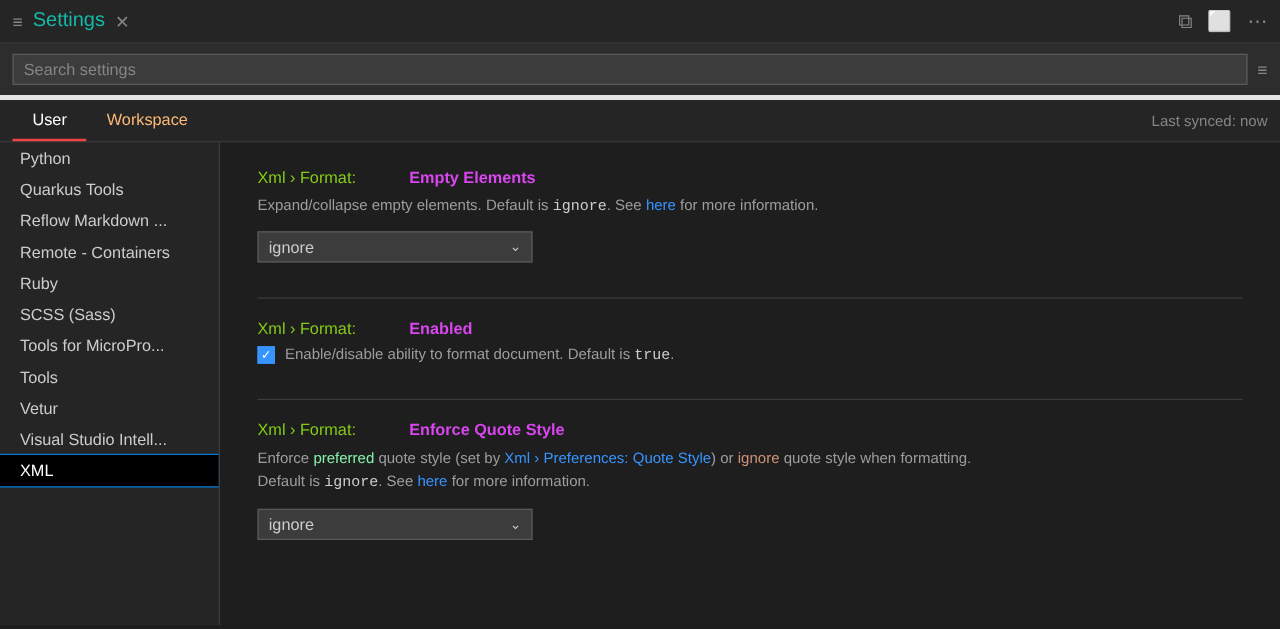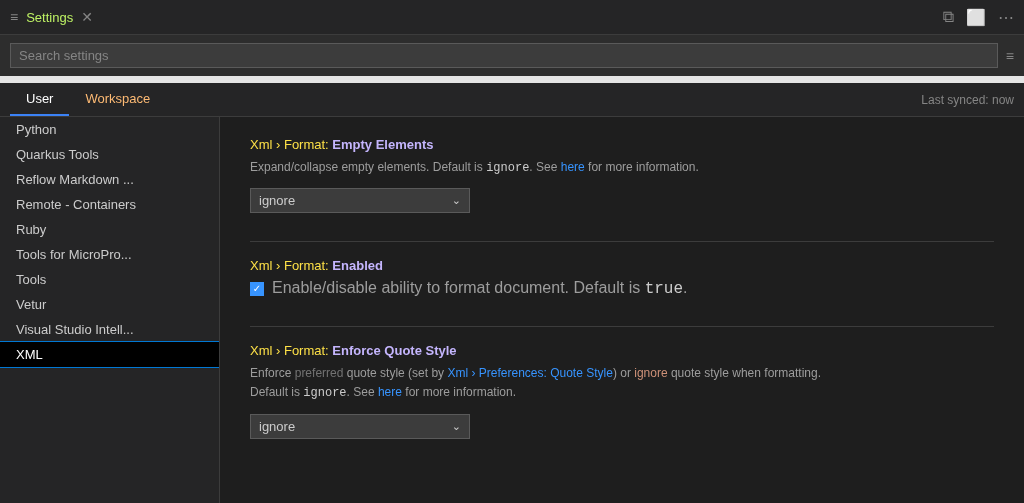--- a/index.html
+++ b/index.html
@@ -26,43 +26,43 @@
     .title-bar-left {
       display: flex;
       align-items: center;
       gap: 8px;
     }
     .title-bar-icon {
       color: #858585;
       font-size: 14px;
     }
     .title-bar-title {
-      font-size: 13px;
-      color: #bef264;
+      font-size: 16px;
+      color: #14b8a6;
     }
     .title-bar-close {
       color: #858585;
       font-size: 14px;
       cursor: pointer;
     }
     .title-bar-right {
       display: flex;
       align-items: center;
       gap: 12px;
     }
     .title-bar-action {
       color: #858585;
       font-size: 16px;
       cursor: pointer;
     }
 
     
     .search-bar {
       background: #2d2d2d;
-      border-bottom: 7px solid #e5e5e5;
+      border-bottom: 4px solid #e5e5e5;
       padding: 8px 10px;
       display: flex;
       align-items: center;
       justify-content: space-between;
     }
     .search-input {
       background: #3c3c3c;
       border: 1px solid #5a5a5a;
       color: #cccccc;
       font-size: 13px;
@@ -96,37 +96,37 @@
     }
     .tab {
       padding: 8px 16px;
       color: #fdba74;
       cursor: pointer;
       font-size: 13px;
       border-bottom: 2px solid transparent;
     }
     .tab.active {
       color: #ffffff;
-      border-bottom: 2px solid #3b82f6;
+      border-bottom: 2px solid #ef4444;
     }
     .tabs-right {
       font-size: 12px;
       color: #858585;
     }
 
     
     .main-layout {
       display: flex;
       height: calc(503px - 35px - 41px - 41px);
       overflow: hidden;
     }
 
     
     .sidebar {
-      width: 220px;
+      width: 176px;
       background: #252526;
       overflow-y: auto;
       border-right: 1px solid #3c3c3c;
       flex-shrink: 0;
     }
     .sidebar::-webkit-scrollbar {
       width: 6px;
     }
     .sidebar::-webkit-scrollbar-track {
       background: #252526;
@@ -171,46 +171,47 @@
 
     .setting-section {
       margin-bottom: 28px;
     }
     .setting-title {
       font-size: 13px;
       color: #cccccc;
       margin-bottom: 6px;
     }
     .setting-title .category {
-      color: #fde047;
+      color: #84cc16;
       font-weight: normal;
       margin-top: 20px;
     }
     .setting-title .bold {
-      color: #c4b5fd;
+      color: #d946ef;
       font-weight: 600;
+      margin-left: 39px;
     }
     .setting-description {
       font-size: 12px;
       color: #9d9d9d;
       margin-bottom: 10px;
       line-height: 1.6;
     }
     .setting-description .mono {
       font-family: 'Courier New', monospace;
       color: #cccccc;
       font-size: 12px;
     }
     .setting-description .link {
       color: #3794ff;
       cursor: pointer;
       text-decoration: none;
     }
     .setting-description .highlight-yellow {
-      color: #737373;
+      color: #86efac;
     }
     .setting-description .highlight-orange {
       color: #ce9178;
     }
 
     .dropdown-wrapper {
       display: flex;
       align-items: center;
       background: #3c3c3c;
       border: 1px solid #5a5a5a;
@@ -240,21 +241,21 @@
       background: #3794ff;
       border: 1px solid #3794ff;
       display: flex;
       align-items: center;
       justify-content: center;
       color: #fff;
       font-size: 10px;
       flex-shrink: 0;
     }
     .checkbox-label {
-      font-size: 16px;
+      font-size: 12px;
       color: #9d9d9d;
     }
     .checkbox-label .mono {
       font-family: 'Courier New', monospace;
       color: #cccccc;
     }
 
     .divider {
       border: none;
       border-top: 1px solid #3c3c3c;
@@ -291,20 +292,21 @@
 </div>
 
 <div class="main-layout">
 
   <div class="sidebar">
     <div class="sidebar-item">Python</div>
     <div class="sidebar-item">Quarkus Tools</div>
     <div class="sidebar-item">Reflow Markdown ...</div>
     <div class="sidebar-item">Remote - Containers</div>
     <div class="sidebar-item">Ruby</div>
+    <div class="sidebar-item">SCSS (Sass)</div>
     <div class="sidebar-item">Tools for MicroPro...</div>
     <div class="sidebar-item">Tools</div>
     <div class="sidebar-item">Vetur</div>
     <div class="sidebar-item">Visual Studio Intell...</div>
     <div class="sidebar-item active selected-outline">XML</div>
   </div>
 
   <div class="content">
 
     <div class="setting-section">

